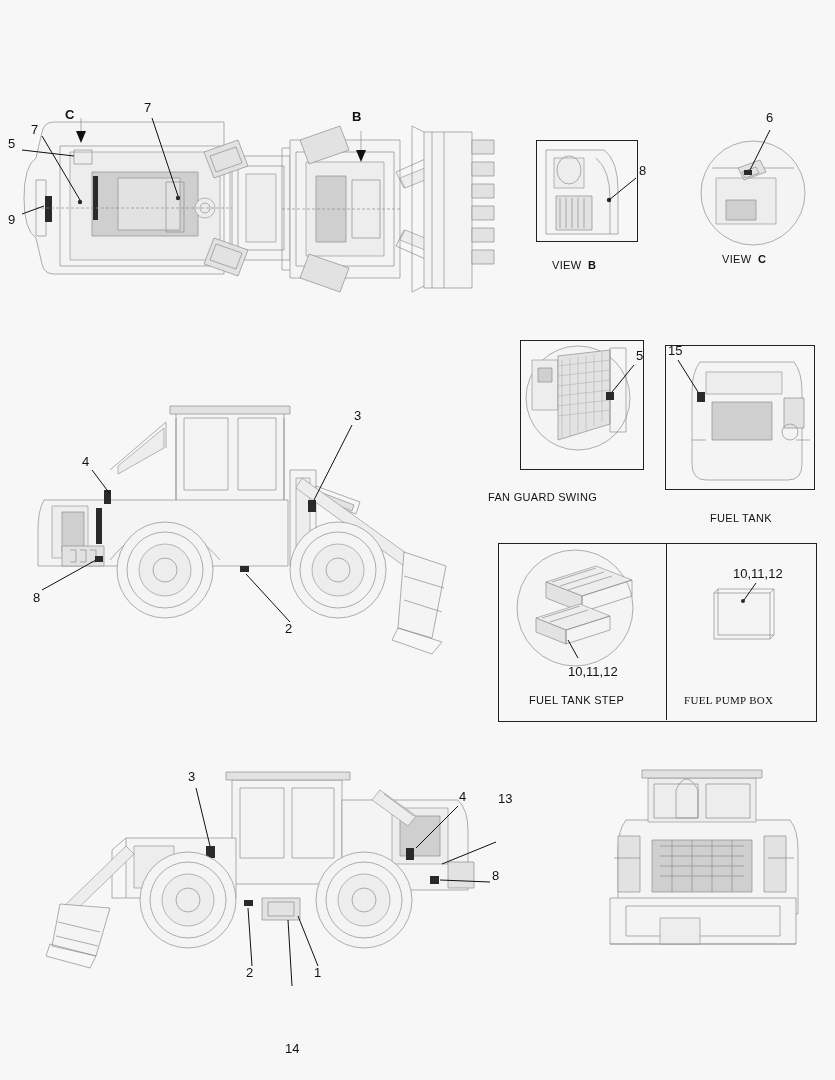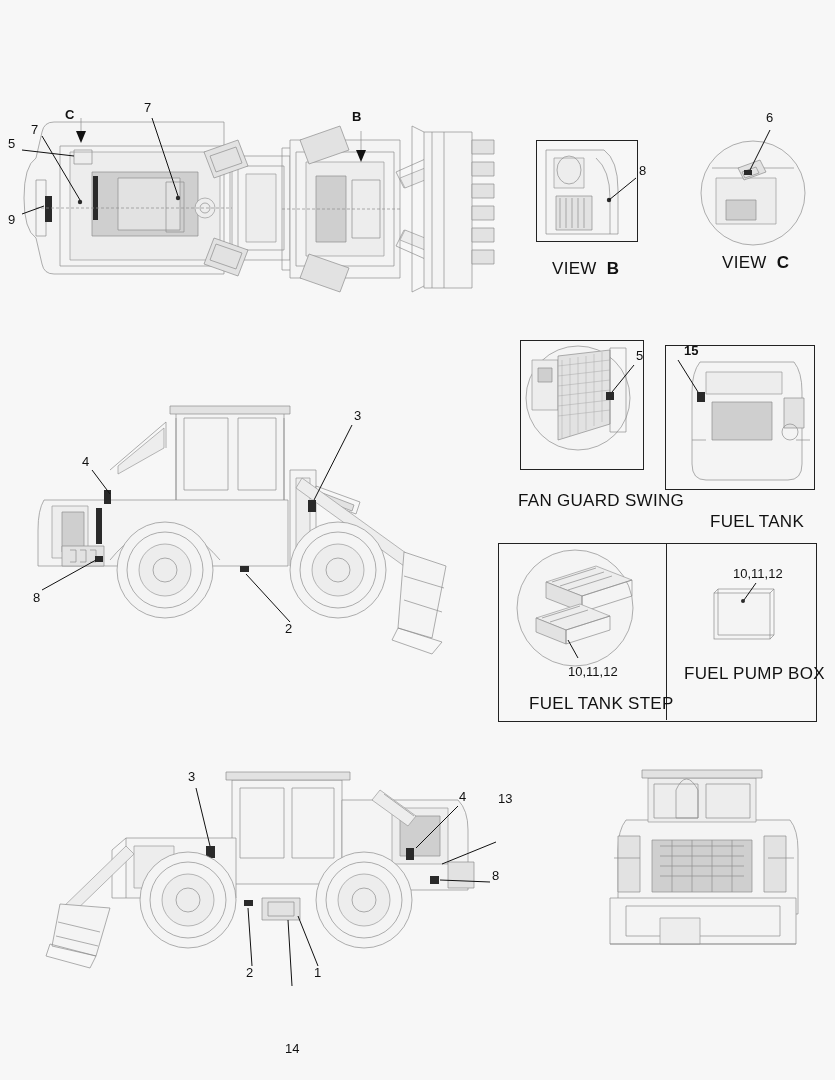--- a/index.html
+++ b/index.html
@@ -7,21 +7,21 @@
     width:835px;height:1080px;
     background:#f7f7f7;
     font-family:"Liberation Sans", sans-serif;
     color:#1a1a1a;
     position:relative;
     overflow:hidden;
   }
   .sheet{position:absolute;inset:0;}
   .lbl{position:absolute;font-size:13px;color:#111;white-space:nowrap;}
   .lbl.bold{font-weight:bold;}
-  .cap{position:absolute;font-size:17px;letter-spacing:.3px;color:#111;white-space:nowrap;}
+  .cap{position:absolute;font-size:11px;letter-spacing:.3px;color:#111;white-space:nowrap;}
   .leader{position:absolute;background:#111;}
   .box{position:absolute;border:1px solid #222;background:transparent;}
   svg{position:absolute;top:0;left:0;overflow:visible;}
   .ln{stroke:#8c8c8c;stroke-width:.7;fill:none;}
   .ln-d{stroke:#8c8c8c;stroke-width:.7;fill:none;stroke-dasharray:3 2;}
   .ln-t{stroke:#a8a8a8;stroke-width:.5;fill:none;}
   .fillg{fill:#e2e2e2;stroke:#8c8c8c;stroke-width:.7;}
   .fillgl{fill:#ededed;stroke:#9a9a9a;stroke-width:.7;}
   .filld{fill:#cfcfcf;stroke:#8c8c8c;stroke-width:.7;}
   .fillw{fill:#f4f4f4;stroke:#8c8c8c;stroke-width:.7;}
@@ -200,34 +200,34 @@
     <path class="fillgl" d="M532 360 h26 v50 h-26z"></path>
     <path class="filld" d="M538 368 h14 v14 h-14z"></path>
     <path class="fillg" d="M558 356 l52 -6 v74 l-52 16z"></path>
     <path class="ln-t" d="M562 360 v78 M570 358 v78 M578 357 v76 M586 356 v74 M594 354 v72 M602 352 v70"></path>
     <path class="ln-t" d="M558 366 l52 -6 M558 376 l52 -6 M558 386 l52 -6 M558 396 l52 -6 M558 406 l52 -6 M558 416 l52 -6"></path>
     <path class="ln" d="M610 348 h16 v84 h-16z"></path>
     <path class="blk" d="M606 392 h8 v8 h-8z"></path>
     <line x1="634" y1="365" x2="612" y2="392" stroke="#111" stroke-width="1"></line>
   </svg>
   <div class="lbl" style="left:636px;top:348px;">5</div>
-  <div class="cap" style="left:518px;top:491px;text-align:right;">FAN GUARD SWING</div>
+  <div class="cap" style="left:488px;top:491px;text-align:right;">FAN GUARD SWING</div>
 
   <div class="box" style="left:665px;top:345px;width:148px;height:143px;"></div>
   <svg width="835" height="1080">
     <path class="fillw" d="M700 362 q-8 10 -8 30 v72 q0 16 14 16 h82 q14 0 14 -16 v-72 q0 -20 -8 -30z"></path>
     <path class="fillgl" d="M706 372 h76 v22 h-76z"></path>
     <path class="filld" d="M712 402 h60 v38 h-60z"></path>
     <path class="fillg" d="M784 398 h20 v30 h-20z"></path>
     <circle class="ln" cx="790" cy="432" r="8"></circle>
     <path class="ln" d="M692 440 h14 M796 440 h14"></path>
     <path class="blk" d="M697 392 h8 v10 h-8z"></path>
     <line x1="678" y1="360" x2="698" y2="392" stroke="#111" stroke-width="1"></line>
   </svg>
-  <div class="lbl" style="left:684px;top:343px;font-weight:bold;">15</div>
+  <div class="lbl" style="left:668px;top:343px;">15</div>
   <div class="cap" style="left:710px;top:512px;">FUEL TANK</div>
 
   <div class="box" style="left:498px;top:543px;width:317px;height:177px;"></div>
   <div class="box" style="left:666px;top:543px;width:0;height:177px;border-left:1px solid #222;border-top:none;border-right:none;border-bottom:none;"></div>
   <svg width="835" height="1080">
     <circle class="fillw" cx="575" cy="608" r="58"></circle>
     <path class="fillgl" d="M546 582 l50 -16 l36 14 l-50 16z"></path>
     <path class="ln" d="M552 582 l44 -14 M560 586 l44 -14 M568 590 l44 -14"></path>
     <path class="fillg" d="M546 582 v16 l36 14 v-16z"></path>
     <path class="ln" d="M582 596 l50 -16 v16 l-50 16z"></path>
@@ -239,21 +239,21 @@
 
     <rect class="fillw" x="714" y="593" width="56" height="46"></rect>
     <path class="ln" d="M718 589 h56 v46 h-56z"></path>
     <path class="ln" d="M770 593 l4 -4 M714 593 l4 -4 M770 639 l4 -4"></path>
     <line x1="756" y1="583" x2="744" y2="600" stroke="#111" stroke-width="1"></line>
     <circle class="blk" cx="743" cy="601" r="2"></circle>
   </svg>
   <div class="lbl" style="left:568px;top:664px;">10,11,12</div>
   <div class="lbl" style="left:733px;top:566px;">10,11,12</div>
   <div class="cap" style="left:521px;top:694px;margin-left:8px;">FUEL TANK STEP</div>
-  <div class="cap" style="left:684px;top:664px;">FUEL PUMP BOX</div>
+  <div class="cap" style="left:684px;top:694px;font-family:Liberation Serif, serif;">FUEL PUMP BOX</div>
 
   <svg width="835" height="1080">
 
     <path class="fillw" d="M232 780 h110 v104 h-110z"></path>
     <path class="ln" d="M240 788 h44 v70 h-44z M292 788 h42 v70 h-42z"></path>
     <path class="fillg" d="M226 772 h124 v8 h-124z"></path>
 
     <path class="fillw" d="M342 800 h116 q10 10 10 30 v60 h-126z"></path>
     <path class="fillgl" d="M392 808 h56 v56 h-56z"></path>
     <path class="filld" d="M400 816 h40 v40 h-40z"></path>

